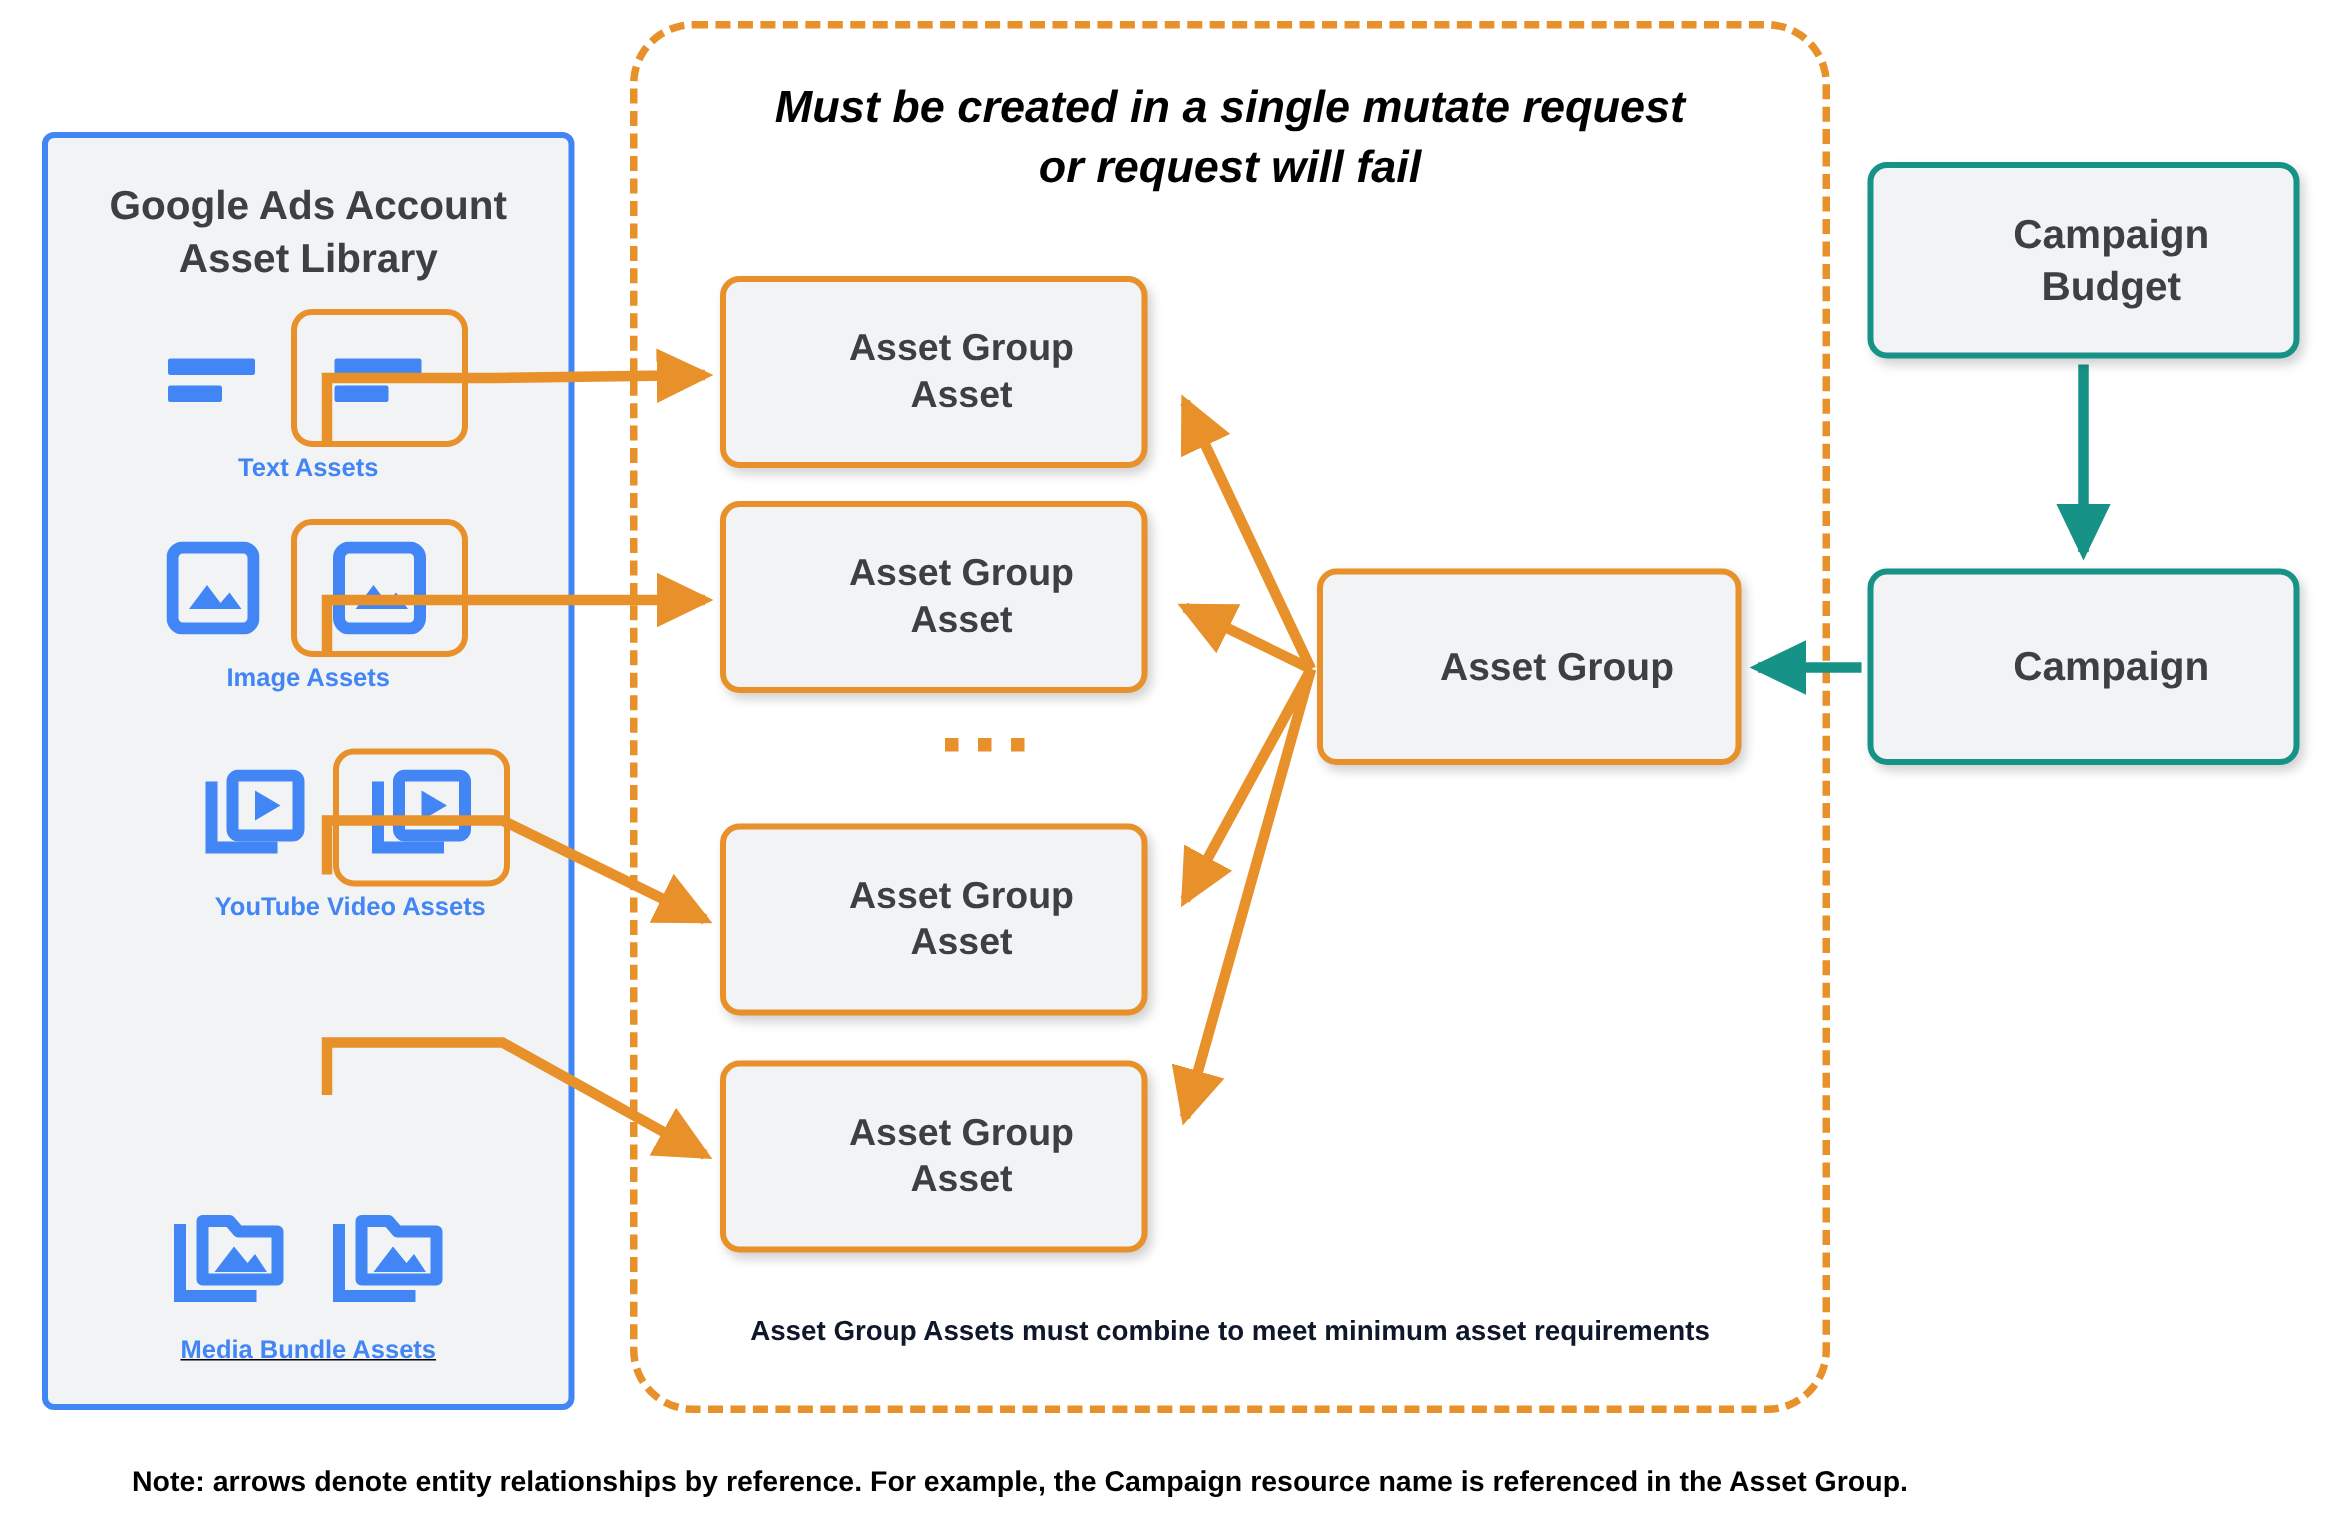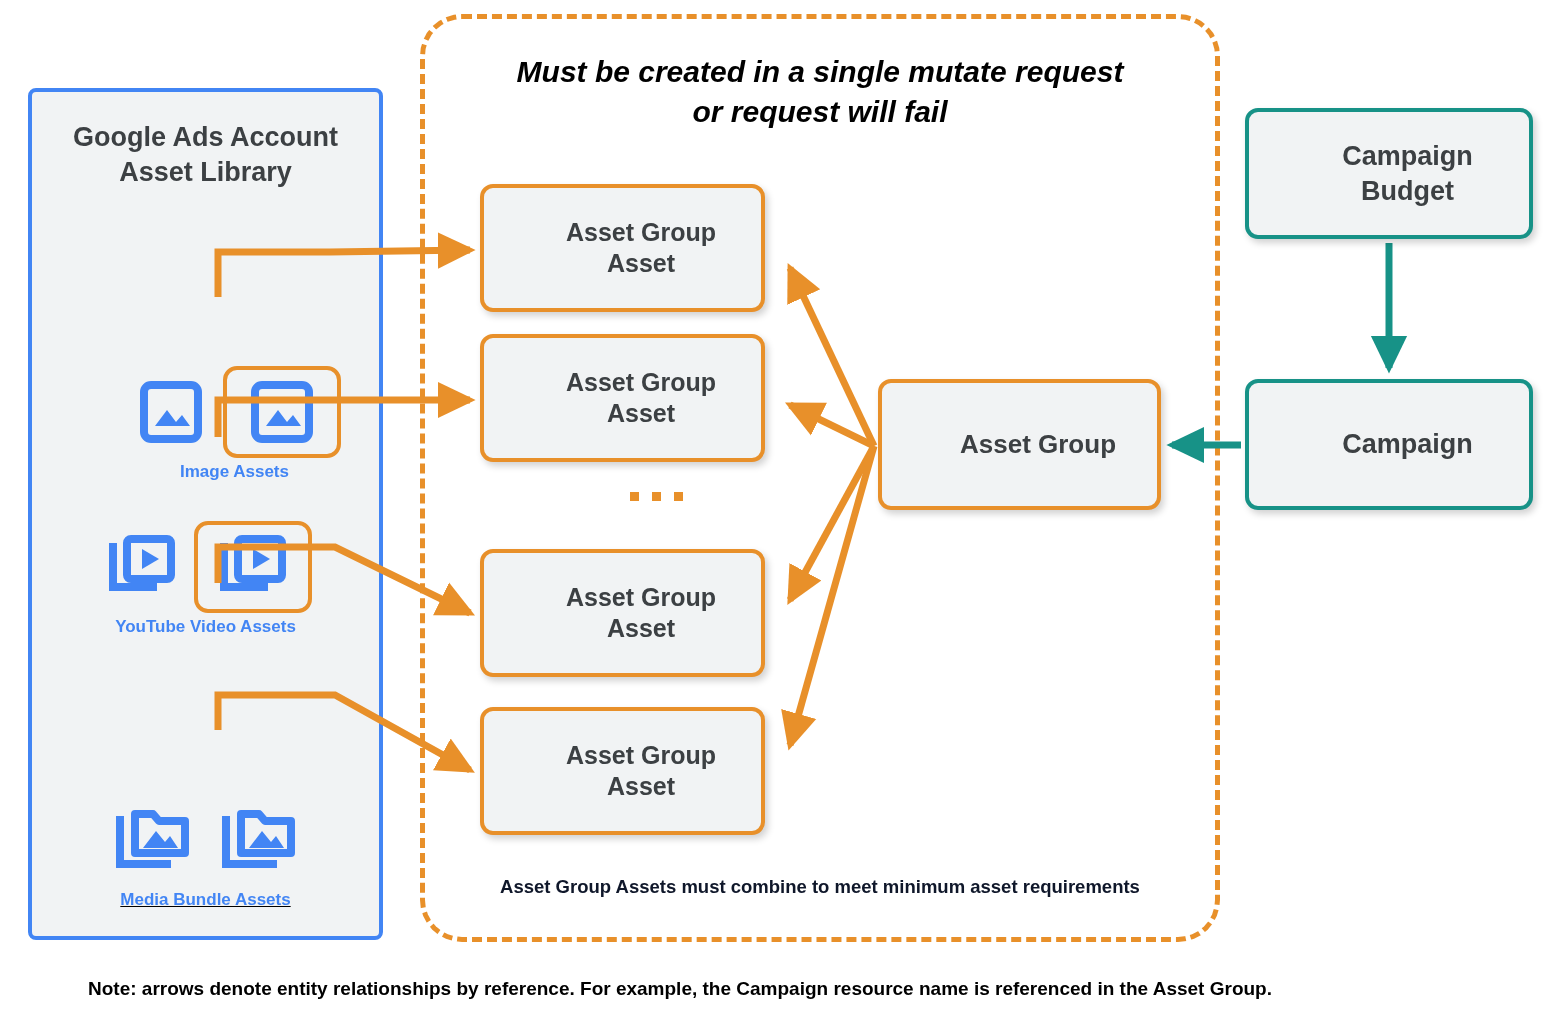--- a/index.html
+++ b/index.html
@@ -181,40 +181,57 @@
 <body>
 
 <div id="canvas">
 
   <div class="mutate-panel"></div>
 
   <div class="asset-library">
     <div class="library-title">Google Ads Account
 Asset Library</div>
 
-
-    <div class="asset-row" style="top:272px;margin-left:29px;">
+    <div class="asset-row" style="top:112px;">
+      <div class="asset-icons">
+        <div class="icon-wrap">
+          <svg width="64" height="46" viewBox="0 0 64 46">
+            <rect x="2" y="10" width="58" height="11" rx="1.5" fill="#4285f4"></rect>
+            <rect x="2" y="28" width="36" height="11" rx="1.5" fill="#4285f4"></rect>
+          </svg>
+        </div>
+        <div class="icon-wrap boxed">
+          <svg width="64" height="46" viewBox="0 0 64 46">
+            <rect x="2" y="10" width="58" height="11" rx="1.5" fill="#4285f4"></rect>
+            <rect x="2" y="28" width="36" height="11" rx="1.5" fill="#4285f4"></rect>
+          </svg>
+        </div>
+      </div>
+      <div class="asset-caption">Text Assets</div>
+    </div>
+
+    <div class="asset-row" style="top:252px;">
       <div class="asset-icons">
         <div class="icon-wrap">
           <svg width="62" height="62" viewBox="0 0 62 62">
             <rect x="4" y="4" width="54" height="54" rx="7" fill="none" stroke="#4285f4" stroke-width="8"></rect>
             <path d="M15 45 L27 29 L36 41 L42 34 L50 45 Z" fill="#4285f4"></path>
           </svg>
         </div>
         <div class="icon-wrap boxed">
           <svg width="62" height="62" viewBox="0 0 62 62">
             <rect x="4" y="4" width="54" height="54" rx="7" fill="none" stroke="#4285f4" stroke-width="8"></rect>
             <path d="M15 45 L27 29 L36 41 L42 34 L50 45 Z" fill="#4285f4"></path>
           </svg>
         </div>
       </div>
       <div class="asset-caption">Image Assets</div>
     </div>
 
-    <div class="asset-row" style="top:427px;">
+    <div class="asset-row" style="top:405px;margin-left:28px;">
       <div class="asset-icons">
         <div class="icon-wrap">
           <svg width="70" height="64" viewBox="0 0 70 64">
             <path d="M6 12 L6 52 L46 52" fill="none" stroke="#4285f4" stroke-width="8" stroke-linecap="square"></path>
             <rect x="20" y="4" width="44" height="40" rx="4" fill="none" stroke="#4285f4" stroke-width="8"></rect>
             <path d="M35 14 L52 24 L35 34 Z" fill="#4285f4"></path>
           </svg>
         </div>
         <div class="icon-wrap boxed">
           <svg width="70" height="64" viewBox="0 0 70 64">

